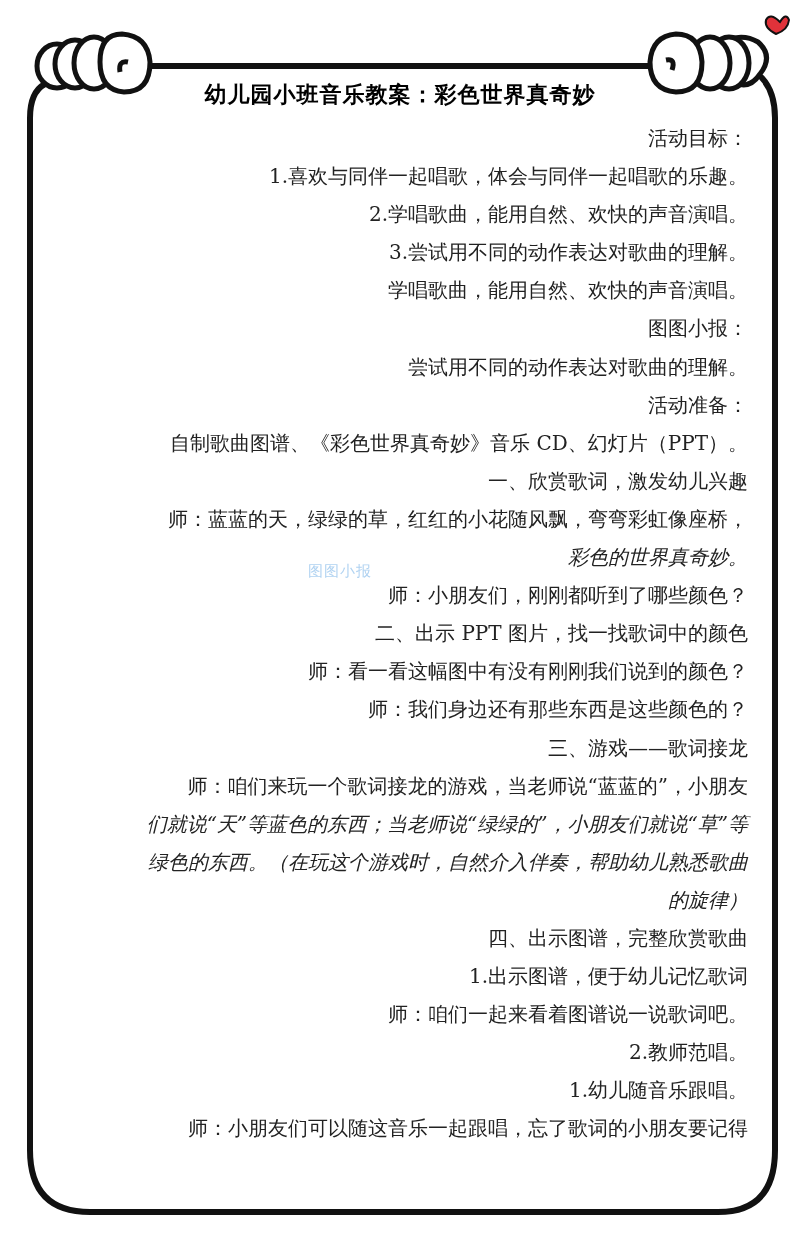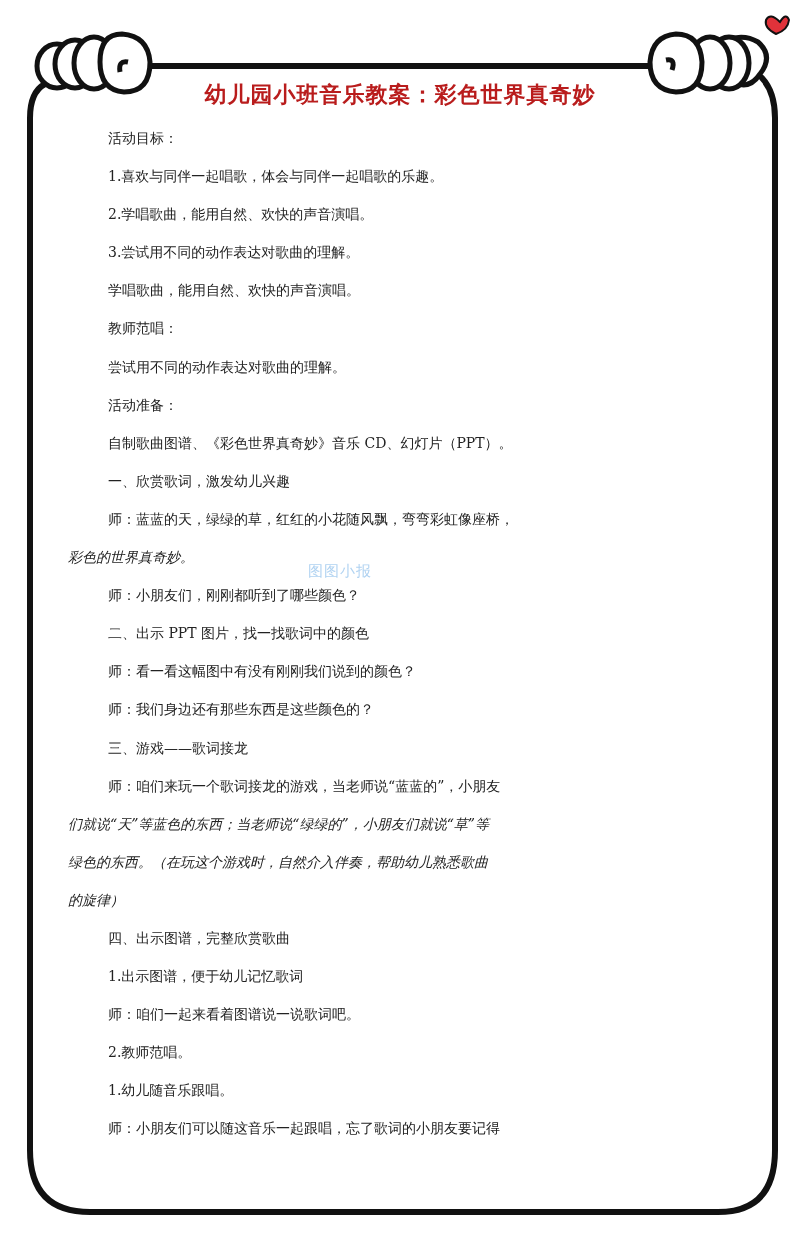--- a/index.html
+++ b/index.html
@@ -1,22 +1,22 @@
 <!DOCTYPE html>
 <html><head>
 <meta charset="utf-8">
 <style>
   html, body { margin:0; padding:0; background:#ffffff; }
   body { width:800px; height:1260px; position:relative; overflow:hidden;
          font-family:"DejaVu Serif","Liberation Serif",serif; color:#222; }
   .frame-svg { position:absolute; left:0; top:0; width:800px; height:1260px; pointer-events:none; }
   .title { position:absolute; left:0; width:800px; top:80px; text-align:center;
-           font-size:22px; font-weight:bold; color:#b91c1c; letter-spacing:1px; }
+           font-size:22px; font-weight:bold; color:#000000; letter-spacing:1px; }
   .content { position:absolute; left:108px; top:119px; width:640px; }
-  .line { font-size:14px; line-height:38.1px; height:38.1px; white-space:nowrap; color:#222; }
+  .line { font-size:20px; line-height:38.1px; height:38.1px; white-space:nowrap; color:#222;text-align:right; }
   .line.cont { margin-left:-40px;font-style:italic; }
   .watermark { position:absolute; left:308px; top:562px; font-size:15px; color:#9cc7ee;
                font-family:"DejaVu Sans",sans-serif; opacity:0.8; letter-spacing:1px;text-align:right; }
 </style>
 </head>
 <body>
 
 <svg class="frame-svg" viewBox="0 0 800 1260" xmlns="http://www.w3.org/2000/svg">
 
   <path d="M132 66 L662 66 M762 78 Q775 92 775 118 L775 1150 Q775 1212 718 1212 L90 1212 Q30 1212 30 1150 L30 118 Q30 92 45 84" fill="none" stroke="#111" stroke-width="6" stroke-linecap="round"></path>
@@ -41,21 +41,21 @@
 </svg>
 
 <div class="title">幼儿园小班音乐教案：彩色世界真奇妙</div>
 
 <div class="content">
   <div class="line">活动目标：</div>
   <div class="line">1.喜欢与同伴一起唱歌，体会与同伴一起唱歌的乐趣。</div>
   <div class="line">2.学唱歌曲，能用自然、欢快的声音演唱。</div>
   <div class="line">3.尝试用不同的动作表达对歌曲的理解。</div>
   <div class="line">学唱歌曲，能用自然、欢快的声音演唱。</div>
-  <div class="line">教师范唱：</div>
+  <div class="line">图图小报：</div>
   <div class="line">尝试用不同的动作表达对歌曲的理解。</div>
   <div class="line">活动准备：</div>
   <div class="line">自制歌曲图谱、《彩色世界真奇妙》音乐 CD、幻灯片（PPT）。</div>
   <div class="line">一、欣赏歌词，激发幼儿兴趣</div>
   <div class="line">师：蓝蓝的天，绿绿的草，红红的小花随风飘，弯弯彩虹像座桥，</div>
   <div class="line cont">彩色的世界真奇妙。</div>
   <div class="line">师：小朋友们，刚刚都听到了哪些颜色？</div>
   <div class="line">二、出示 PPT 图片，找一找歌词中的颜色</div>
   <div class="line">师：看一看这幅图中有没有刚刚我们说到的颜色？</div>
   <div class="line">师：我们身边还有那些东西是这些颜色的？</div>

